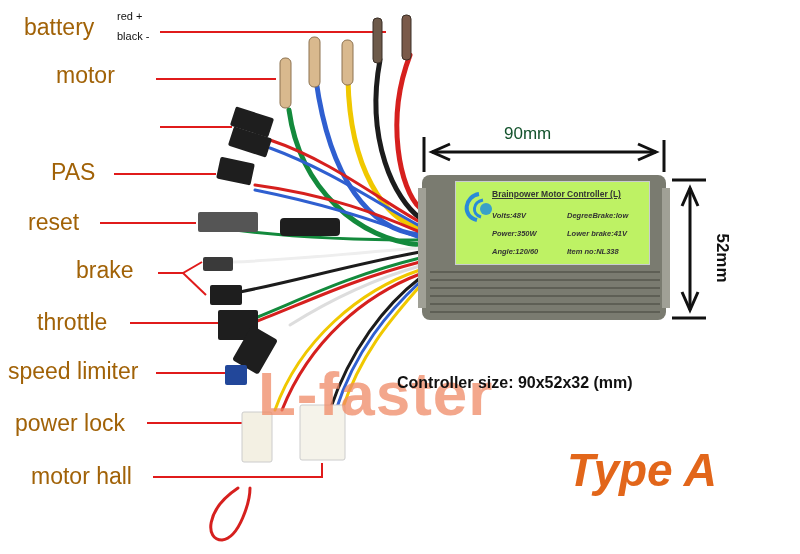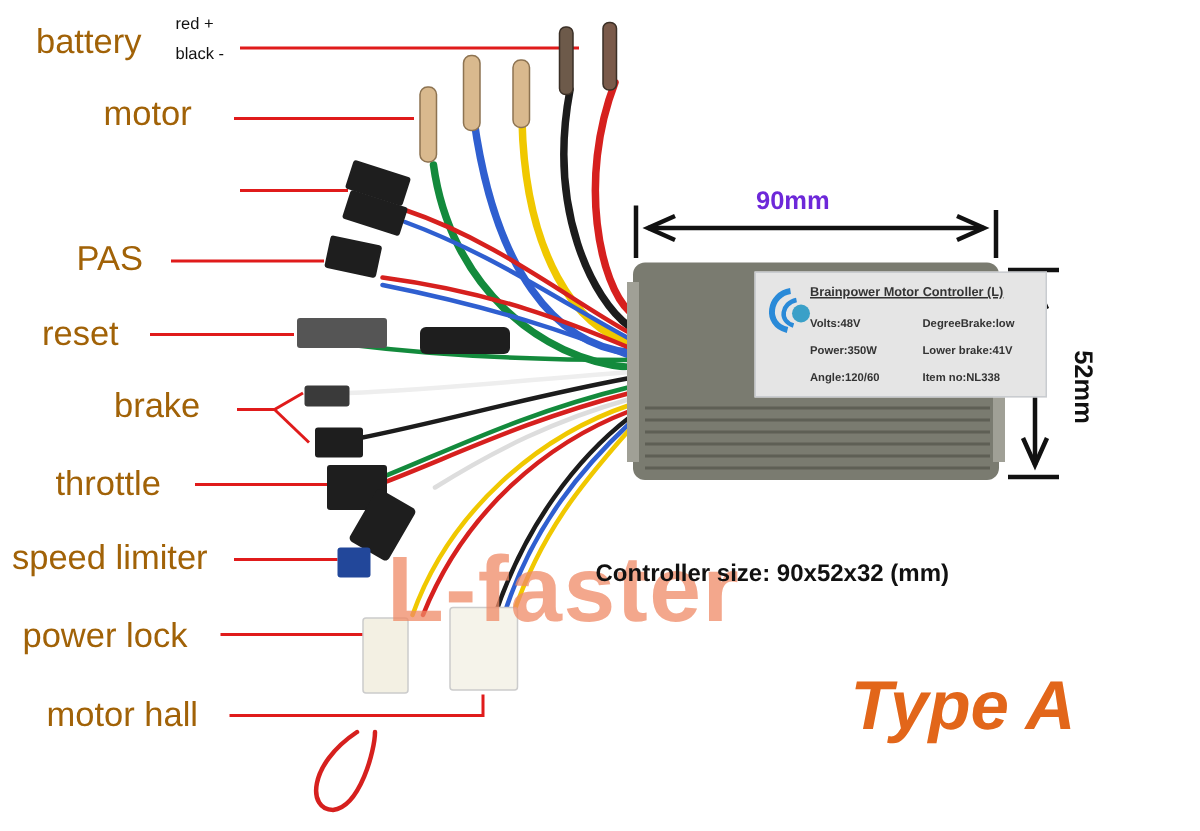--- a/index.html
+++ b/index.html
@@ -1,26 +1,26 @@
 <!DOCTYPE html>
 <html><head>
 <meta charset="utf-8">
 <style>
   html, body { margin: 0; padding: 0; background: #ffffff; }
   body { width: 800px; height: 554px; overflow: hidden; position: relative; font-family: "Liberation Sans", sans-serif; }
   #stage { position: absolute; left: 0; top: 0; width: 800px; height: 554px; }
   .lbl { position: absolute; color: #a16207; font-size: 23px; white-space: nowrap; line-height: 1; }
   .small { position: absolute; color: #111; font-size: 11px; line-height: 1; white-space: nowrap; }
-  .dim { position: absolute; font-weight: bold; font-size: 17px; color: #6d28d9; }
+  .dim { position: absolute; font-weight: normal; font-size: 17px; color: #14532d; }
   .spec { position: absolute; font-weight: bold; font-size: 16px; color: #111; white-space: nowrap; }
   .typea { position: absolute; font-weight: bold; font-style: italic; font-size: 46px; color: #e2661a; white-space: nowrap; text-align: center; }
   .wm { position: absolute; font-weight: bold; font-size: 62px; color: #f08a66; opacity: 0.75; white-space: nowrap; letter-spacing: 1px; }
-  .plate { position: absolute; left: 455px; top: 181px; width: 193px; height: 82px; background: #e5e5e5; border: 1px solid #c9ccd0; margin-left: 48px; }
+  .plate { position: absolute; left: 455px; top: 181px; width: 193px; height: 82px; background: #bef264; border: 1px solid #c9ccd0; }
   .plate-title { position: absolute; left: 36px; top: 7px; font-size: 8.5px; font-weight: bold; color: #333; text-decoration: underline; white-space: nowrap; }
-  .plate-cell { position: absolute; font-size: 7.5px; font-weight: bold; color: #333; white-space: nowrap; }
+  .plate-cell { position: absolute; font-size: 7.5px; font-weight: bold; color: #333; white-space: nowrap; font-style: italic; }
   .vtext { position: absolute; left: 697px; top: 248px; font-weight: bold; font-size: 17px; color: #111; transform: rotate(90deg); transform-origin: center; white-space: nowrap; }
 </style>
 </head>
 <body>
 
 <div id="stage">
 
   <svg width="800" height="554" style="position:absolute;left:0;top:0">
 
     <g stroke="#e01b1b" stroke-width="2" fill="none">
@@ -129,21 +129,21 @@
     <div class="plate-cell" style="left:36px;top:47px">Power:350W</div>
     <div class="plate-cell" style="left:36px;top:65px">Angle:120/60</div>
     <div class="plate-cell" style="left:111px;top:29px">DegreeBrake:low</div>
     <div class="plate-cell" style="left:111px;top:47px">Lower brake:41V</div>
     <div class="plate-cell" style="left:111px;top:65px">Item no:NL338</div>
   </div>
 
   <div class="lbl" style="left:24px;top:16px">battery</div>
   <div class="small" style="left:117px;top:11px">red +</div>
   <div class="small" style="left:117px;top:31px">black -</div>
-  <div class="lbl" style="left:69px;top:64px">motor</div>
+  <div class="lbl" style="left:56px;top:64px">motor</div>
   <div class="lbl" style="left:51px;top:161px">PAS</div>
   <div class="lbl" style="left:28px;top:211px">reset</div>
   <div class="lbl" style="left:76px;top:259px">brake</div>
   <div class="lbl" style="left:37px;top:311px">throttle</div>
   <div class="lbl" style="left:8px;top:360px">speed limiter</div>
   <div class="lbl" style="left:15px;top:412px">power lock</div>
   <div class="lbl" style="left:31px;top:465px">motor hall</div>
 
   <div class="wm" style="left:258px;top:358px">L-faster</div>
 

